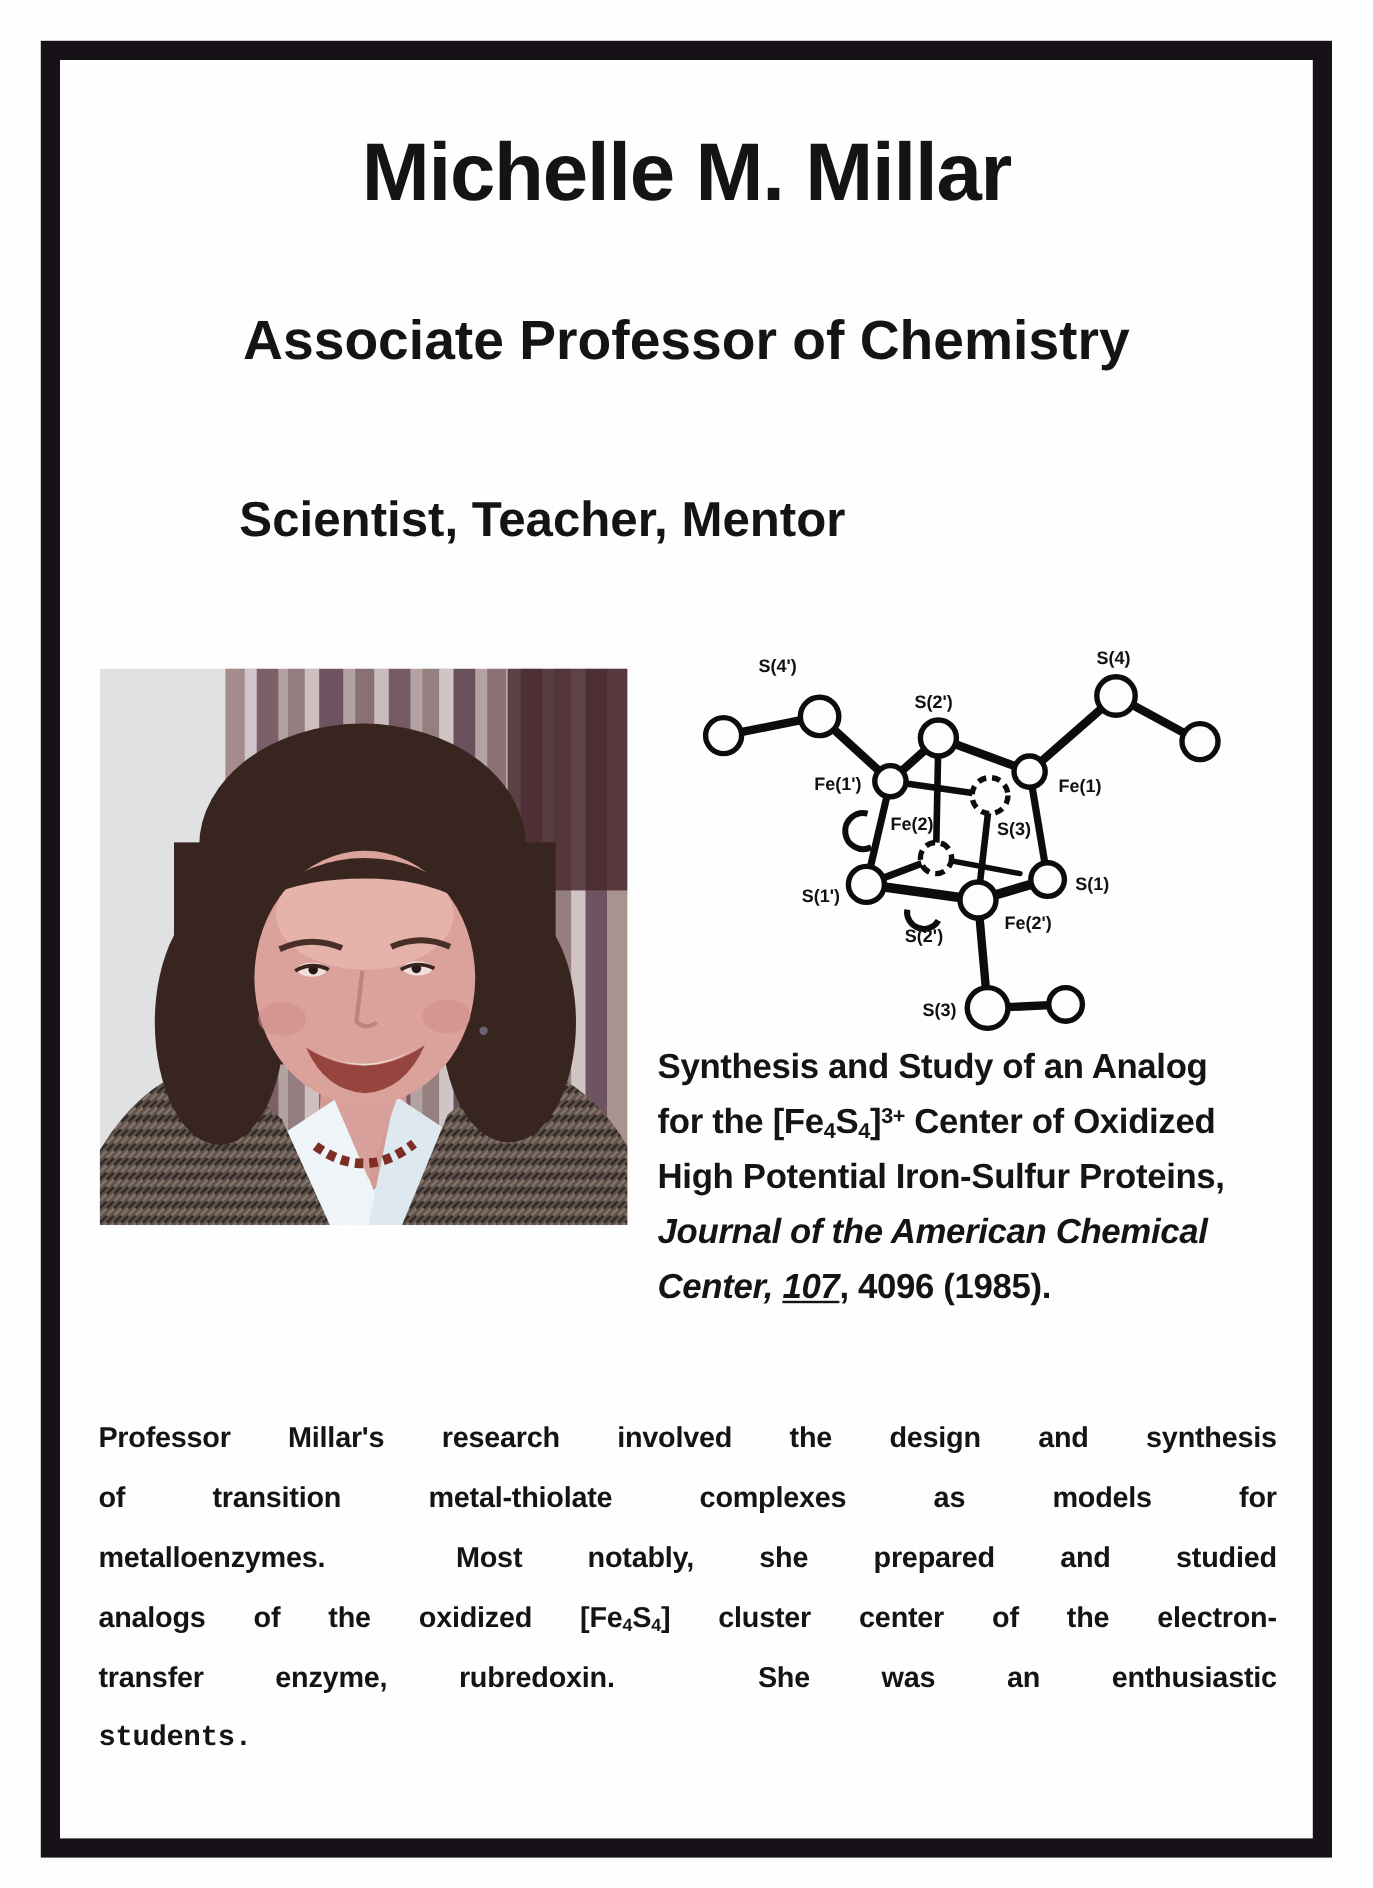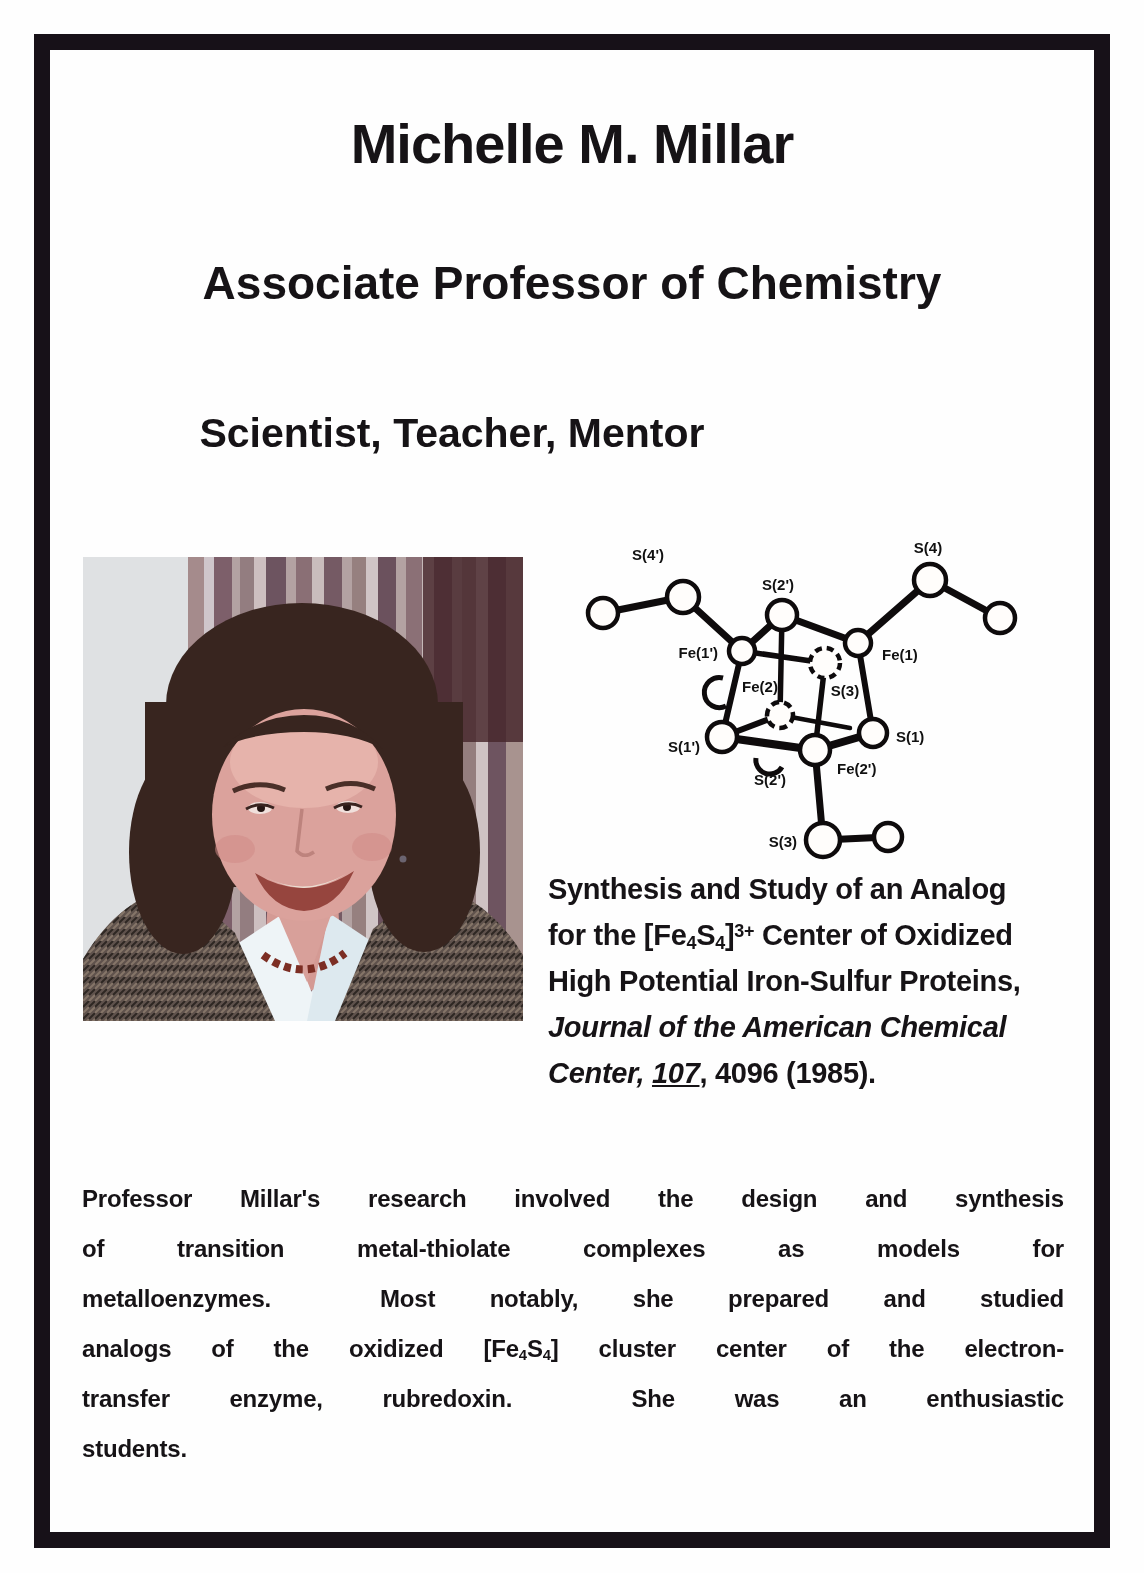--- a/index.html
+++ b/index.html
@@ -1,38 +1,38 @@
 <!DOCTYPE html>
 <html><head>
 <meta charset="utf-8">
 <style>
   html,body{margin:0;padding:0;background:#ffffff;}
   .page{position:relative;width:1144px;height:1573px;background:#fefefe;overflow:hidden;
         font-family:"Liberation Sans", sans-serif;color:#161316;}
   .frame{position:absolute;left:34px;top:34px;width:1076px;height:1514px;
          border:16px solid #171118;box-sizing:border-box;background:transparent;}
   .poster-title{position:absolute;left:0;top:104px;width:1144px;text-align:center;
-         font-size:56px;font-weight:bold;letter-spacing:-1px;line-height:80px;}
+         font-size:68px;font-weight:bold;letter-spacing:-1px;line-height:80px;}
   .poster-subtitle{position:absolute;left:0;top:250px;width:1144px;text-align:center;
          font-size:46px;font-weight:bold;line-height:66px;}
   .poster-tagline{position:absolute;left:0;top:410px;width:904px;text-align:center;
          font-size:41px;font-weight:bold;}
   .photo{position:absolute;left:83px;top:557px;width:440px;height:464px;overflow:hidden;}
   .molecule{position:absolute;left:560px;top:520px;width:480px;height:360px;}
   .molecule text{font-family:"Liberation Sans",sans-serif;font-weight:bold;font-size:15px;fill:#111;}
   .caption{position:absolute;left:548px;top:866px;width:510px;margin:0;
          font-size:29px;font-weight:bold;line-height:46px;letter-spacing:-0.3px;}
   .caption em{font-style:italic;}
   .caption .vol{font-weight:bold;text-decoration:underline;}
   sub{font-size:0.62em;vertical-align:-0.22em;line-height:0;}
   sup{font-size:0.62em;vertical-align:0.45em;line-height:0;}
   .bio{position:absolute;left:82px;top:1146px;width:982px;
        font-size:24px;font-weight:bold;line-height:50px;letter-spacing:-0.2px;margin-top:28px;}
   .bio-lines{text-align:justify;text-align-last:justify;}
-  .bio-last{text-align:left;}
+  .bio-last{text-align:left;font-family:Liberation Mono, monospace;}
 </style>
 </head>
 <body>
 
 <div class="page">
   <div class="frame"></div>
 
   <div class="poster-title">Michelle M. Millar</div>
 
   <div class="poster-subtitle">

